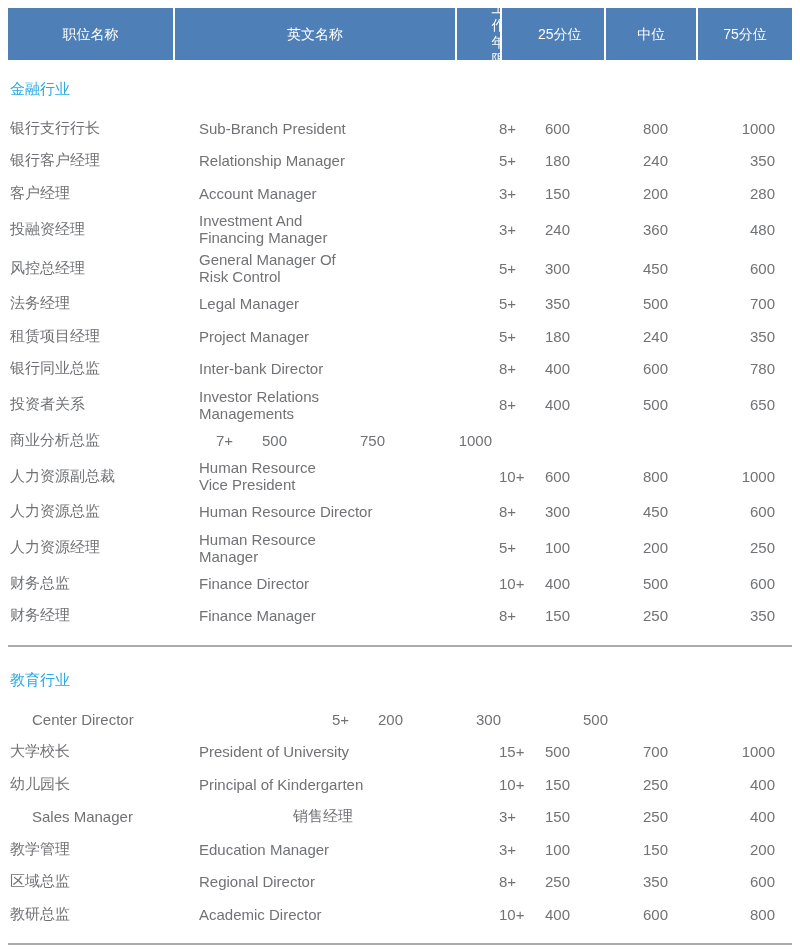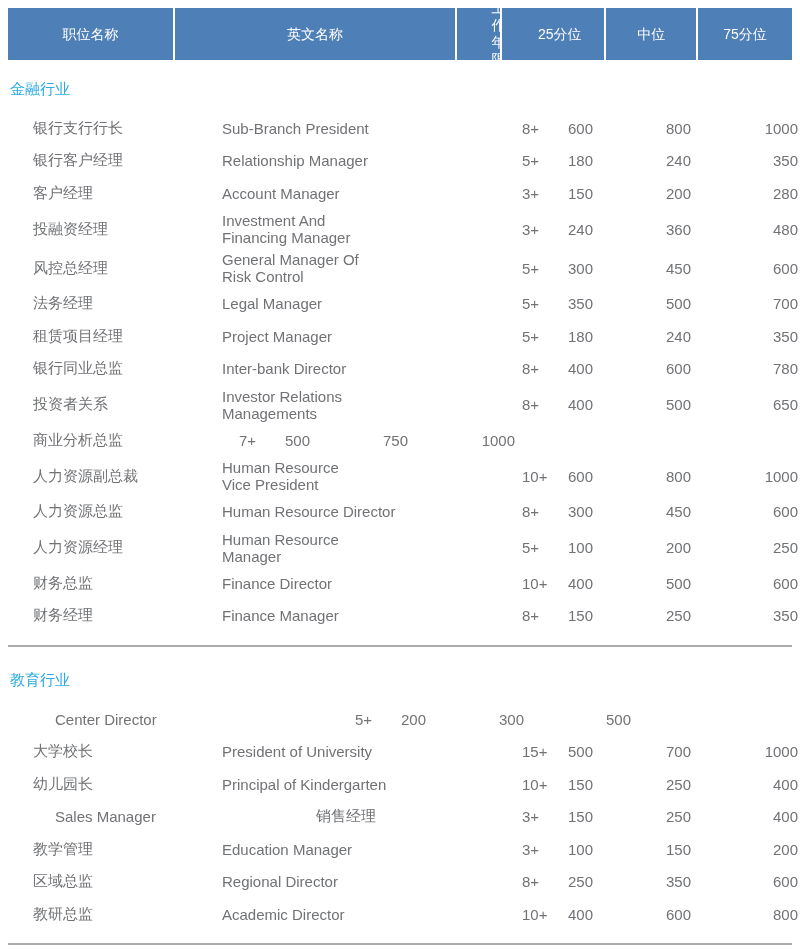--- a/index.html
+++ b/index.html
@@ -35,21 +35,20 @@
     margin: 19px 0 13px 2px; line-height: 20px;
   }
   .section-title.edu { margin-top: 23px; }
 
   
   .rows { display: flex; flex-direction: column; }
   .row {
     display: flex; gap: 2px; align-items: center;
     min-height: 32.5px; padding: 2.5px 0;
     font-size: 15px;
-    margin-left: 23px;
   }
   .c { flex: none; }
   .c1 { padding-left: 2px; }
   .c2 { padding-left: 24px; white-space: pre-line; line-height: 17px; }
   .num { text-align: right; }
   .c3 { padding-right: 10px; }
   .c4 { padding-right: 43px; }
   .c5 { padding-right: 37px; }
   .c6 { padding-right: 26px; }
 

